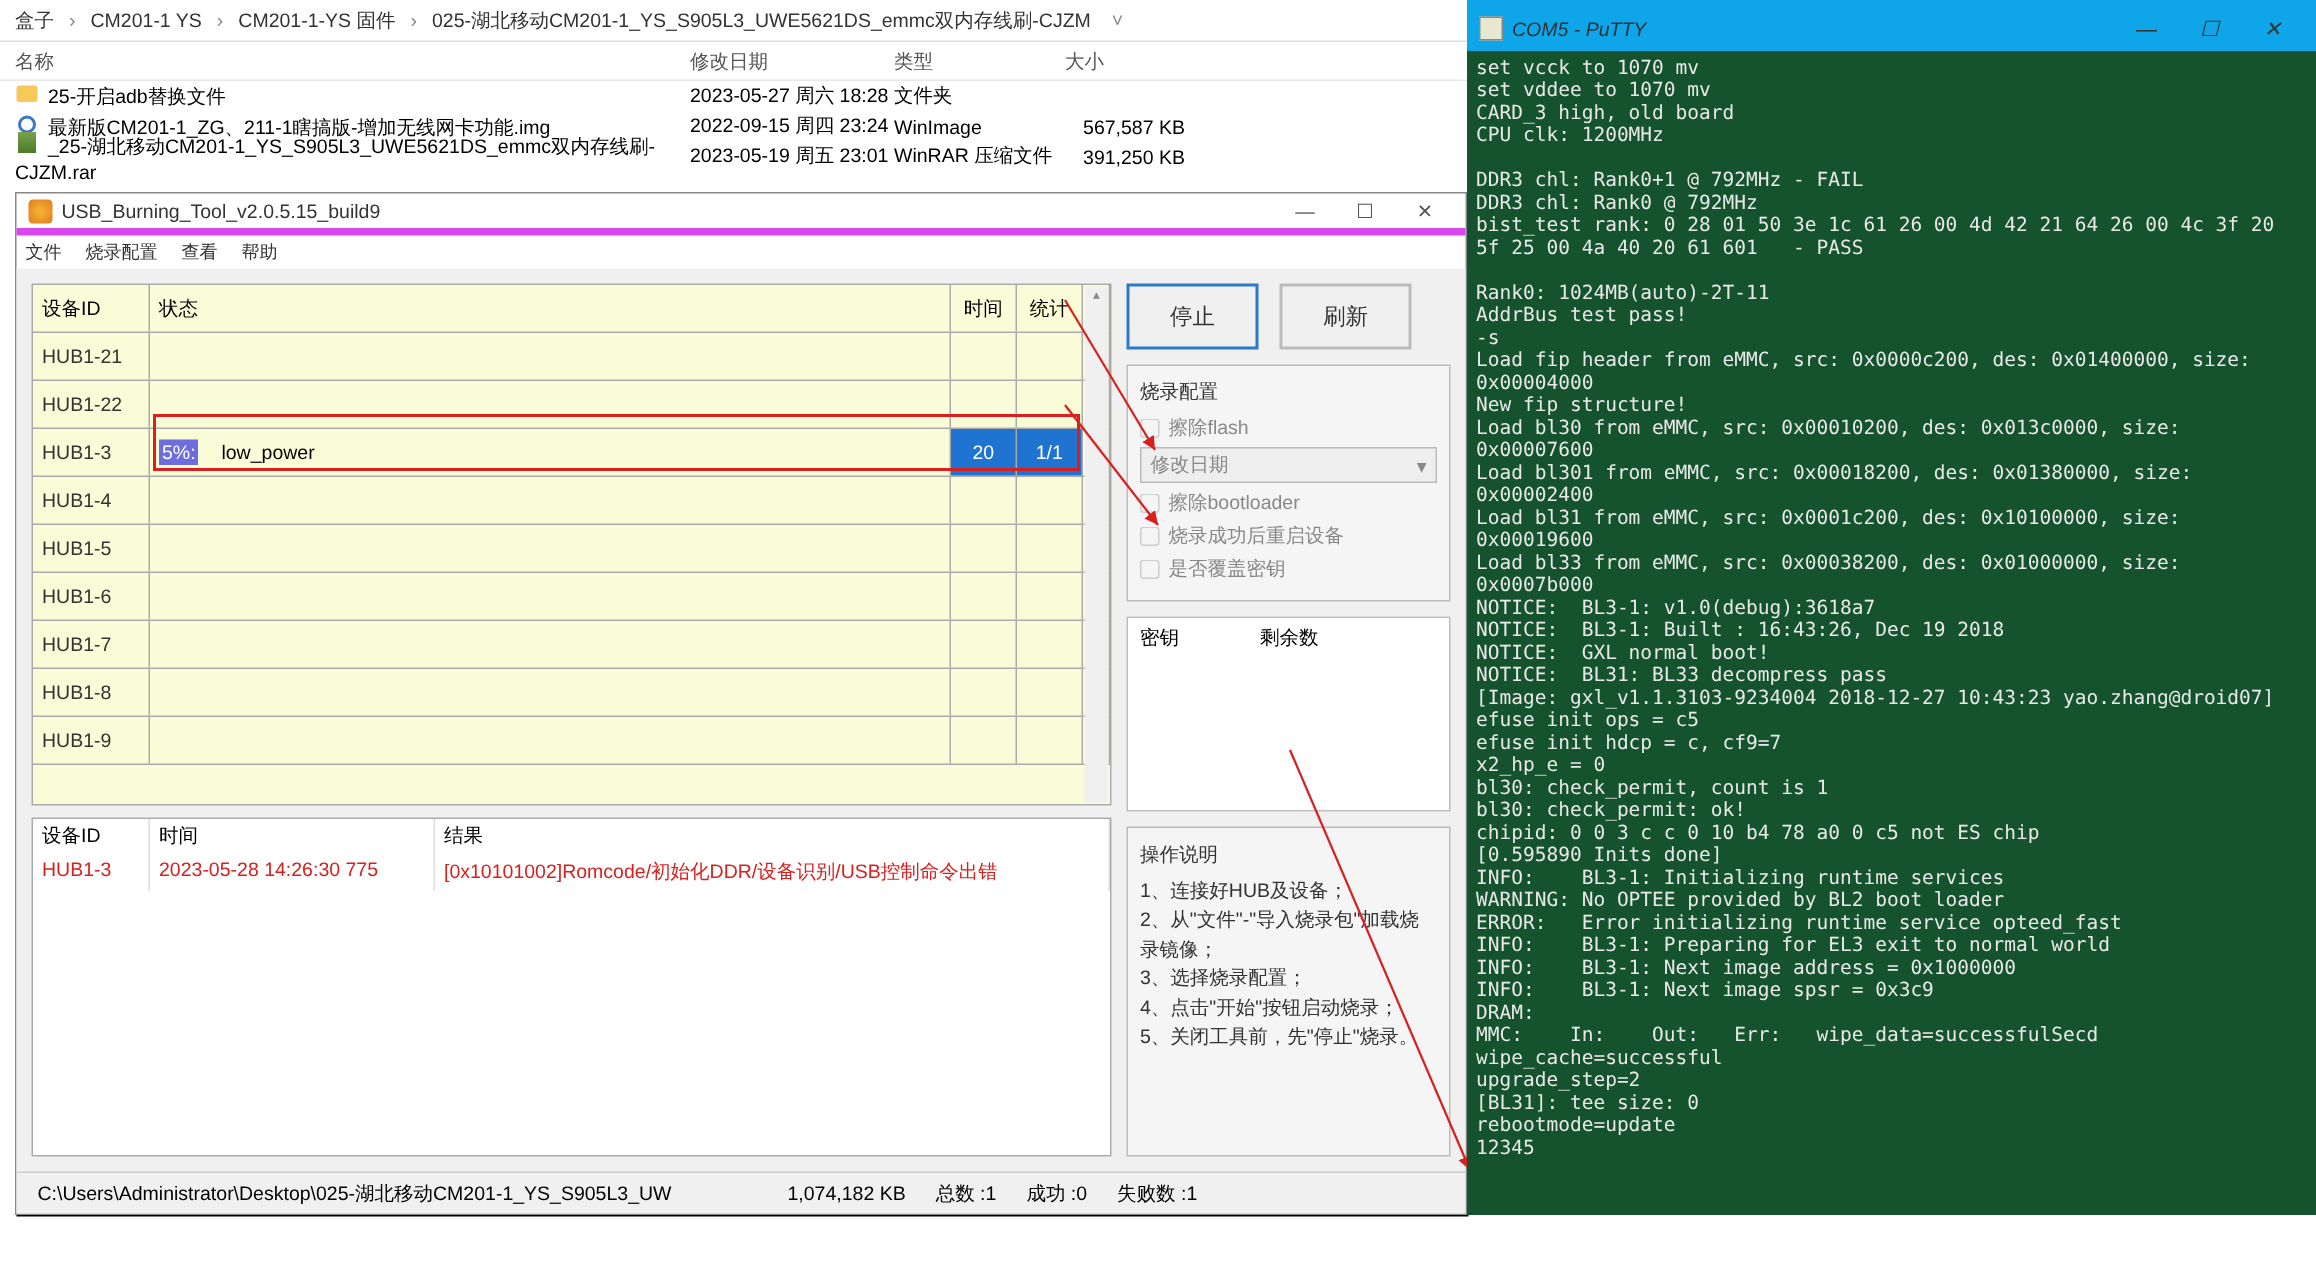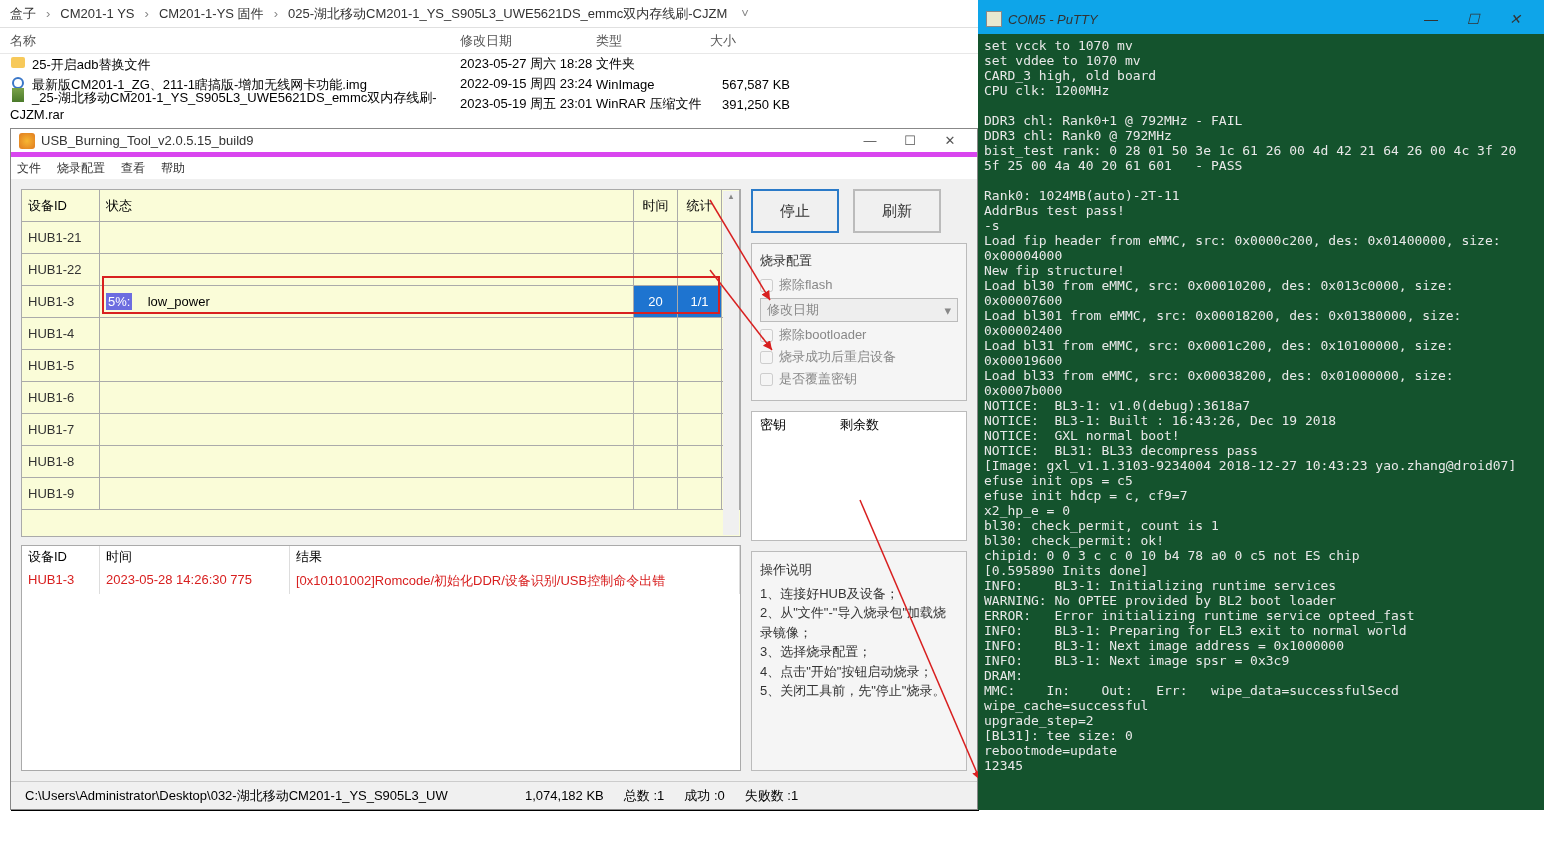--- a/index.html
+++ b/index.html
@@ -312,21 +312,21 @@
             <div>2、从"文件"-"导入烧录包"加载烧录镜像；</div>
             <div>3、选择烧录配置；</div>
             <div>4、点击"开始"按钮启动烧录；</div>
             <div>5、关闭工具前，先"停止"烧录。</div>
           </div>
       </div>
     </div>
   </div>
 
   <div class="ubt-status">
-    <div class="st-path">C:\Users\Administrator\Desktop\032-湖北移动CM201-1_YS_S905L3_UW</div>
+    <div class="st-path">C:\Users\Administrator\Desktop\025-湖北移动CM201-1_YS_S905L3_UW</div>
     <div>1,074,182 KB</div>
     <div><span>总数 :</span><span>1</span></div>
     <div><span>成功 :</span><span>0</span></div>
     <div><span>失败数 :</span><span>1</span></div>
   </div>
 </div>
 
 <svg class="arrow" style="left:700px; top:190px;" width="90" height="130">
   <defs>
       <marker id="ah1" markerWidth="8" markerHeight="8" refX="6" refY="3" orient="auto">

